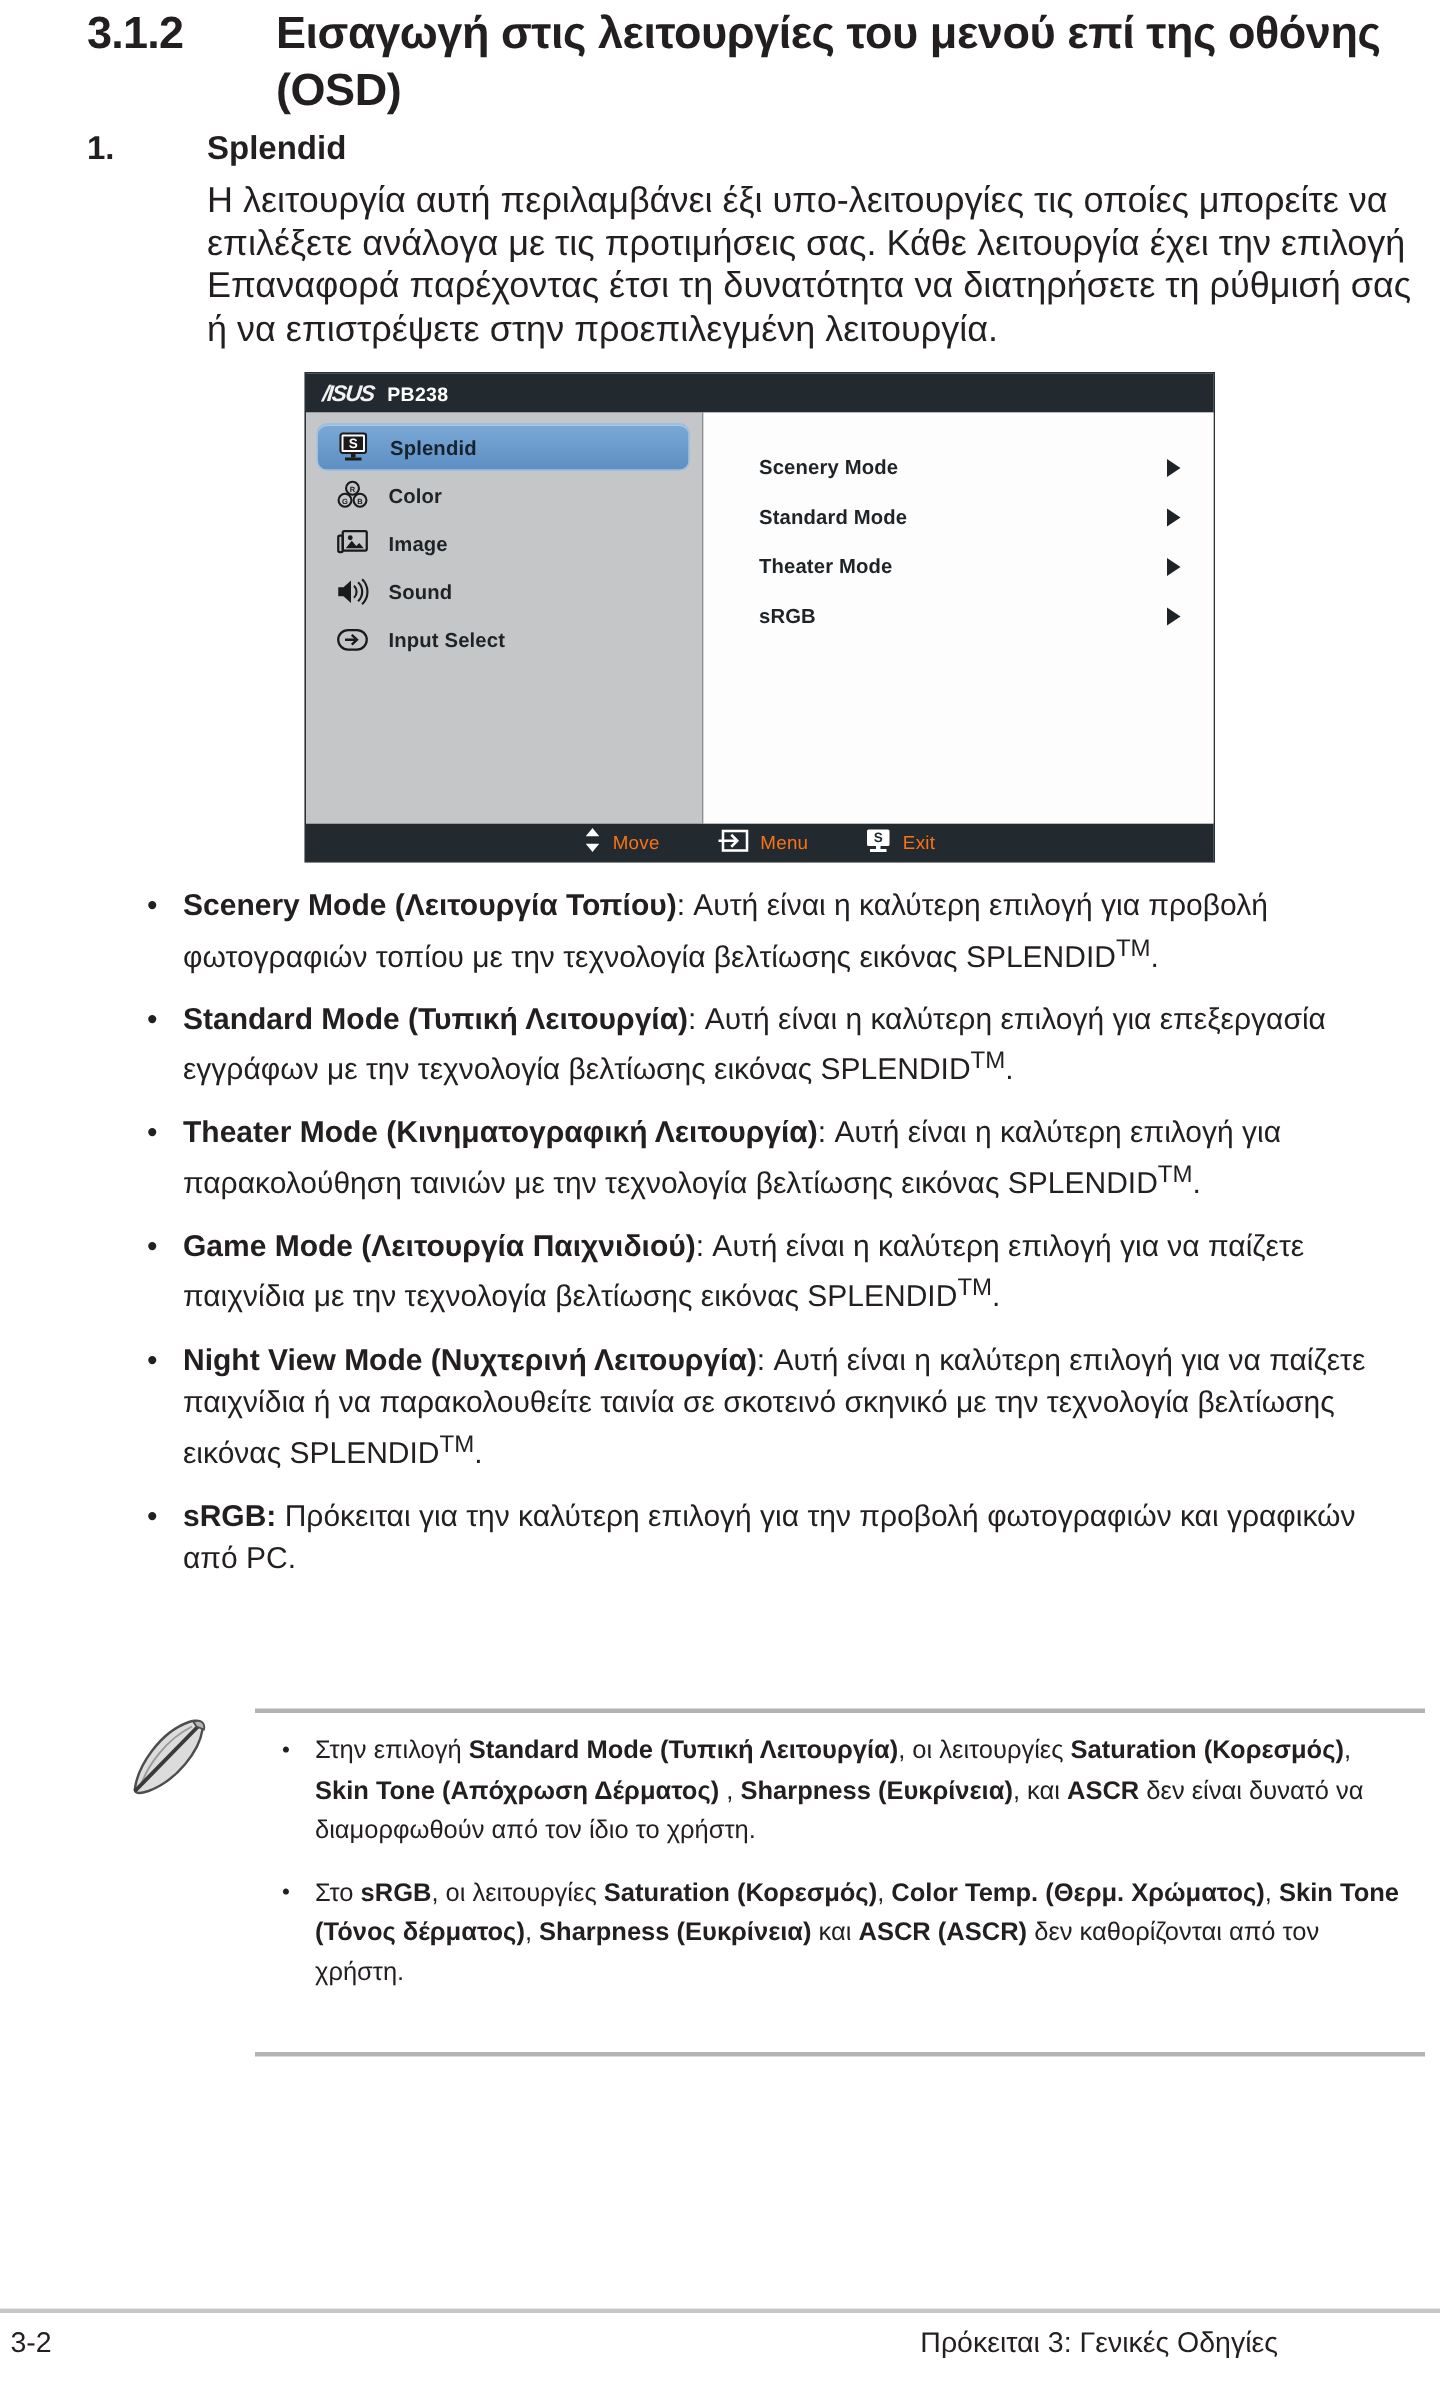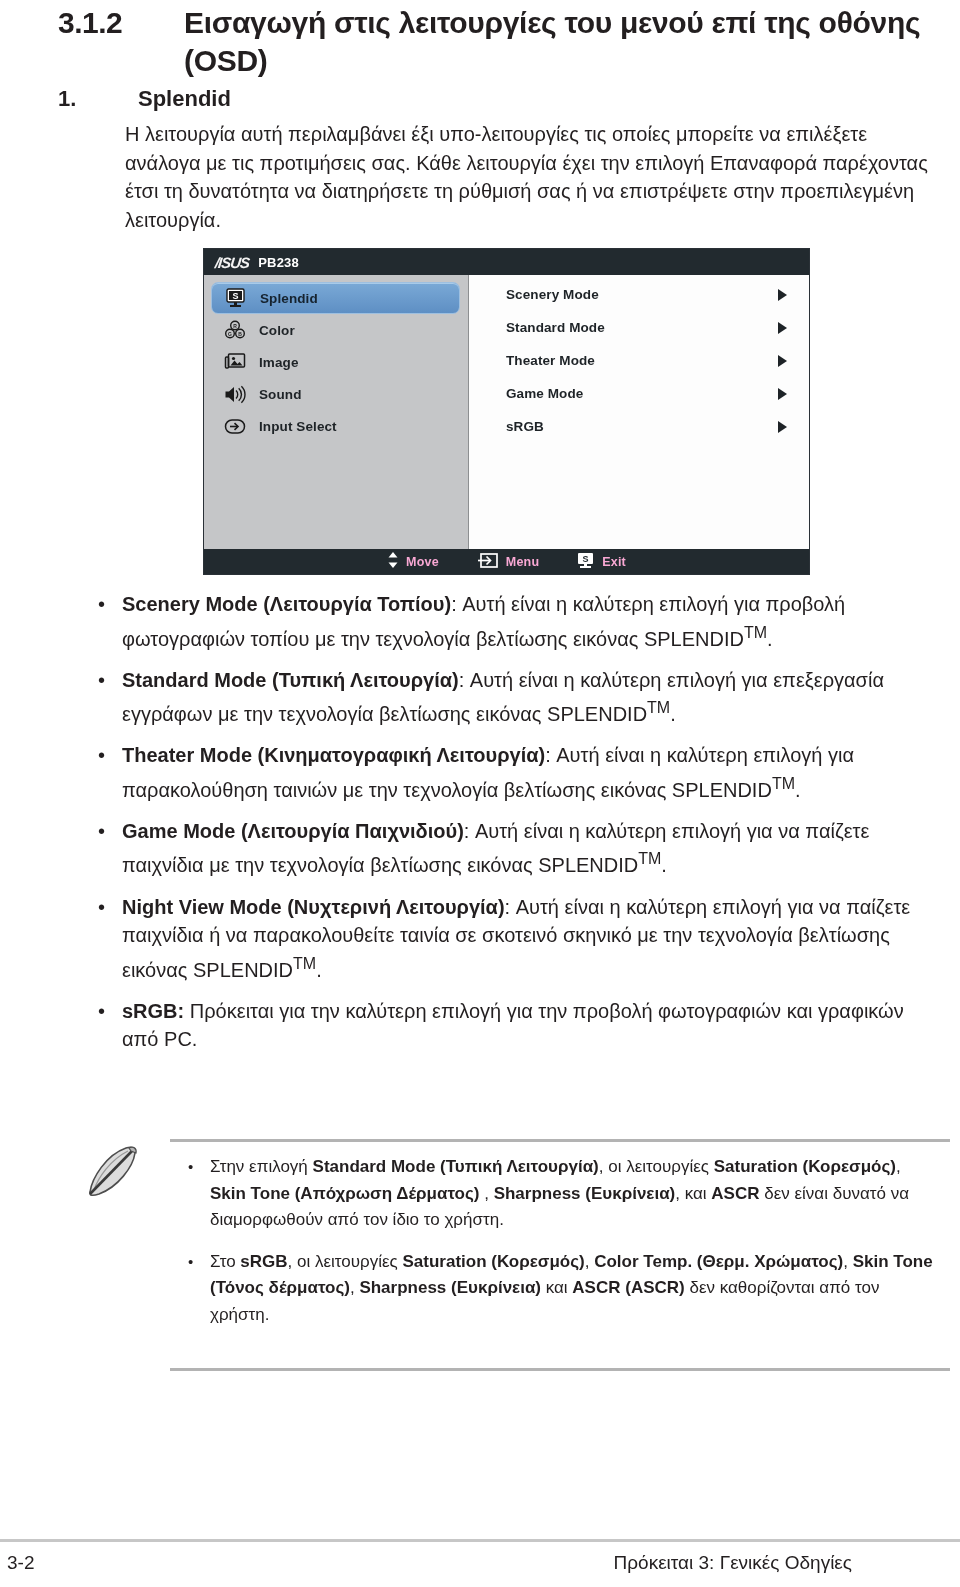--- a/index.html
+++ b/index.html
@@ -31,22 +31,22 @@
     position:absolute;left:58px;top:84px;width:890px;
     display:flex;align-items:flex-start;
   }
   .subhead .num{
     font-size:22px;font-weight:bold;line-height:30px;
     width:80px;flex:0 0 80px;
   }
   .subhead .txt{font-size:22px;font-weight:bold;line-height:30px;}
 
   .intro{
-    position:absolute;left:125px;top:120px;width:808px;
-    font-size:20px;line-height:28.5px;
+    position:absolute;left:138px;top:120px;width:808px;
+    font-size:24px;line-height:28.5px;
   }
 
   
   .osd{
     position:absolute;left:203px;top:248px;width:607px;height:327px;
     background:#c5c6c8;
     border:1px solid #2a3137;
     box-sizing:border-box;
     font-size:13px;
   }
@@ -67,21 +67,21 @@
   }
   .osd-body{
     display:flex;height:274px;
   }
   .osd-left{
     width:265px;flex:0 0 265px;background:#c5c6c8;
     border-right:1px solid #8d8f91;
     padding-top:7px;box-sizing:border-box;
   }
   .osd-right{
-    flex:1;background:#fdfdfd;padding-top:3px;box-sizing:border-box;
+    flex:1;background:#fdfdfd;padding-top:20px;box-sizing:border-box;
   }
   .menu-row{
     height:32px;display:flex;align-items:center;
     padding-left:12px;box-sizing:border-box;margin:0 8px 0 7px;
     border-radius:7px;
   }
   .menu-row.active{
     background:linear-gradient(#7aa9d6,#5e8fc4);
     border:1px solid #9dbfe0;
     box-shadow:inset 0 1px 0 #a8cbe9;
@@ -106,21 +106,21 @@
     width:0;height:0;border-top:6px solid transparent;
     border-bottom:6px solid transparent;border-left:9px solid #1e2327;
   }
   .osd-foot{
     height:25px;background:#222a2f;
     display:flex;align-items:center;justify-content:center;
     gap:0px;
   }
   .foot-item{display:flex;align-items:center;margin:0 19px;}
   .foot-item .fl{
-    font-size:12.5px;font-weight:bold;color:#f9a8d4;margin-left:7px;letter-spacing:0.2px;
+    font-size:12.5px;font-weight:normal;color:#f97316;margin-left:7px;letter-spacing:0.2px;
   }
 
   
   .bullets{
     position:absolute;left:98px;top:590px;width:850px;
   }
   .bullet{
     display:flex;margin-bottom:13px;
   }
   .bullet .dot{
@@ -264,24 +264,20 @@
         <div class="opt-row">
           <span class="lbl">Scenery Mode</span>
           <span class="arrow"></span>
         </div>
         <div class="opt-row">
           <span class="lbl">Standard Mode</span>
           <span class="arrow"></span>
         </div>
         <div class="opt-row">
           <span class="lbl">Theater Mode</span>
-          <span class="arrow"></span>
-        </div>
-        <div class="opt-row">
-          <span class="lbl">Game Mode</span>
           <span class="arrow"></span>
         </div>
         <div class="opt-row">
           <span class="lbl">sRGB</span>
           <span class="arrow"></span>
         </div>
       </div>
 
     </div>
 

